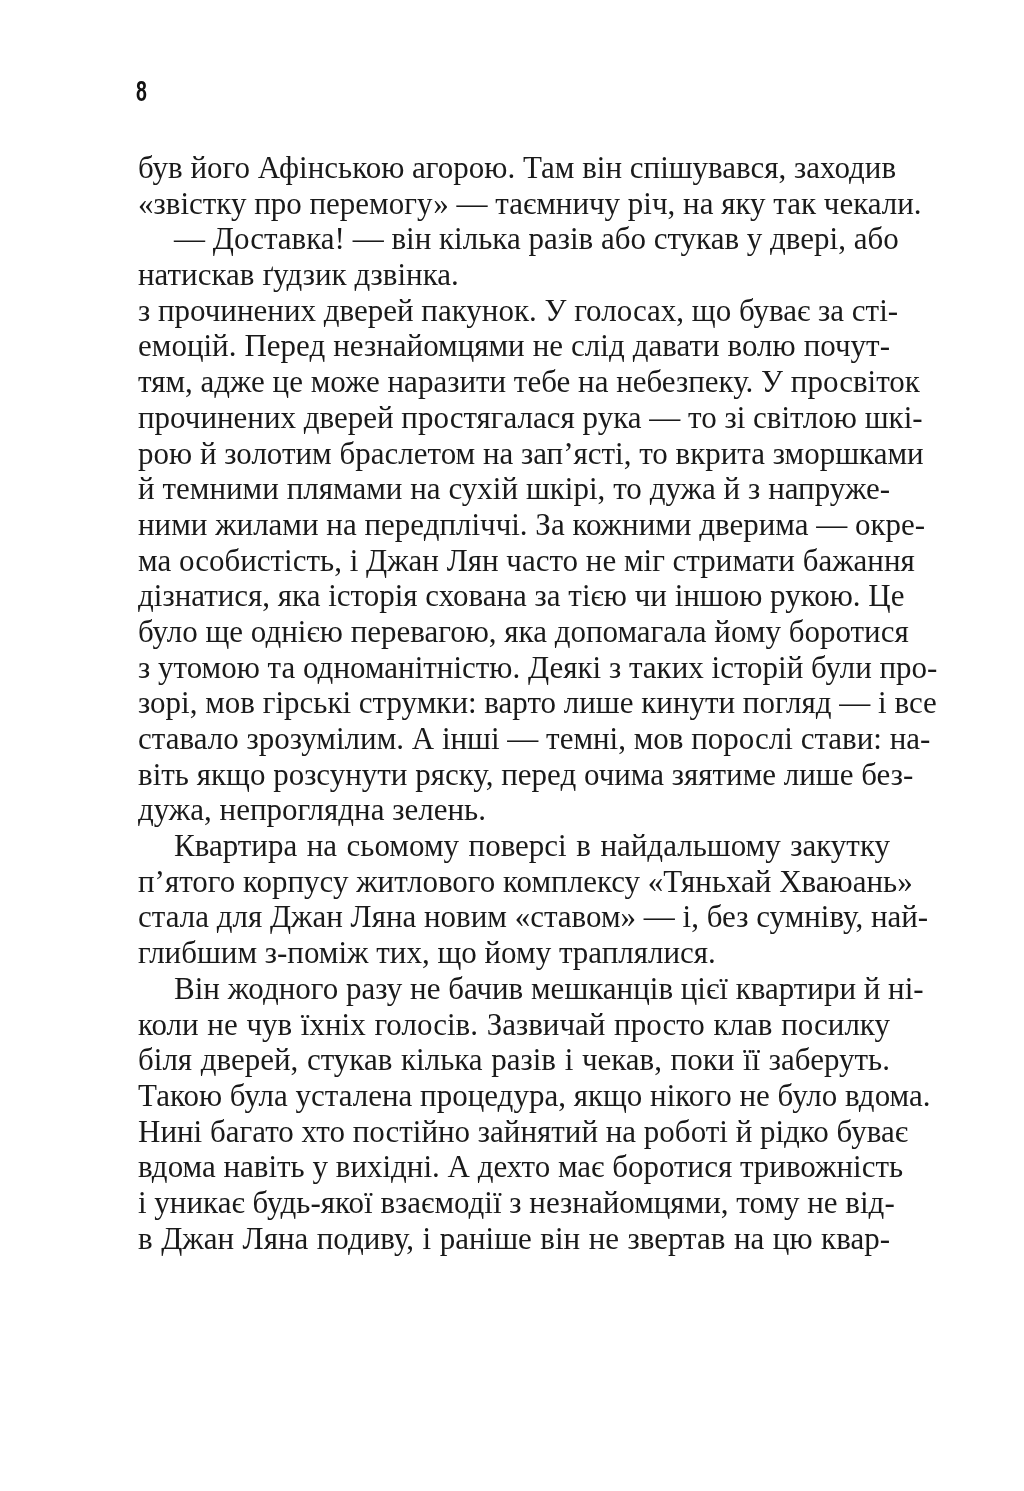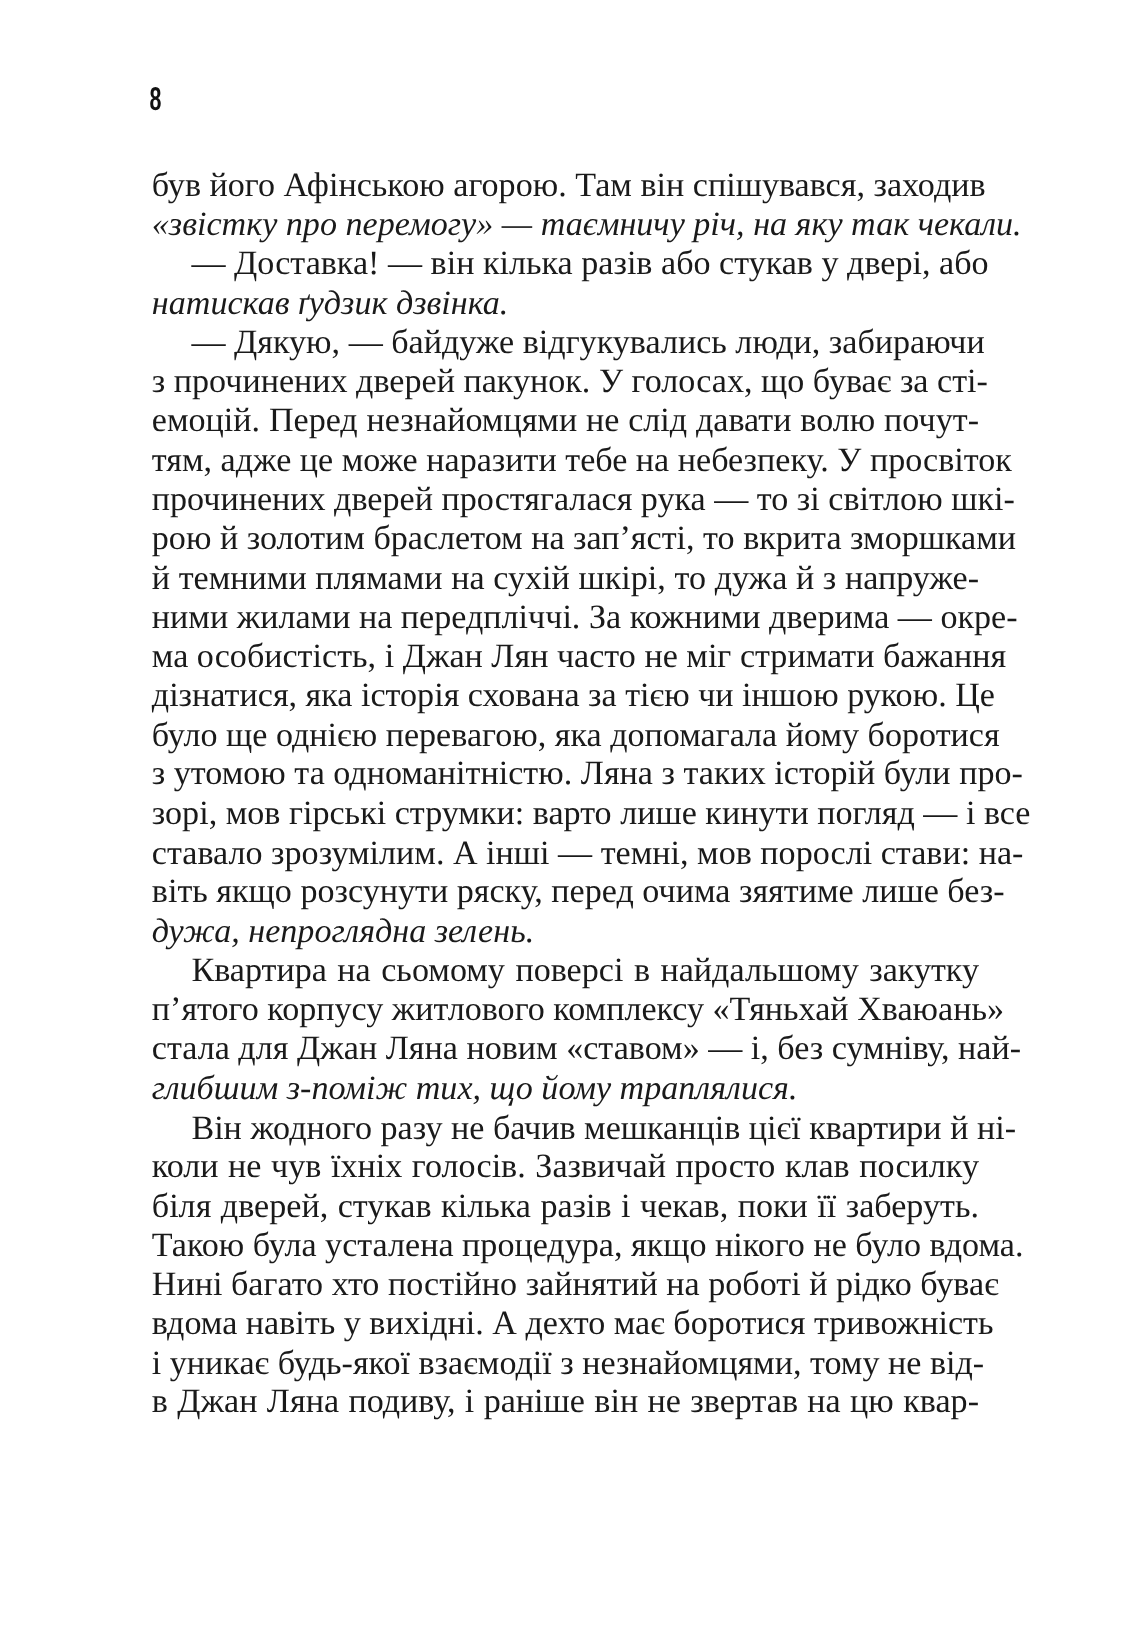--- a/index.html
+++ b/index.html
@@ -12,44 +12,43 @@
   }
   .text-block {
     position: absolute; left: 138px; top: 150px; width: 752px;
     font-family: "Liberation Serif", serif; font-size: 31px; color: #1a1a1a;
   }
   .line {
     display: block; height: 35.7px; line-height: 35.7px;
     white-space: nowrap; text-align: justify; text-align-last: justify;
   }
   .line.indent { padding-left: 36px; }
-  .line.last { text-align-last: left; font-style: italic; }
+  .line.last { text-align-last: left; }
 </style>
 </head>
 <body>
 
 <div class="page-number">8</div>
 
 <div class="text-block" id="text-block">
     <span class="line">був його Афінською агорою. Там він спішувався, заходив</span>
     <span class="line last">«звістку про перемогу» — таємничу річ, на яку так чекали.</span>
     <span class="line indent">— Доставка! — він кілька разів або стукав у двері, або</span>
     <span class="line last">натискав ґудзик дзвінка.</span>
-    <span class="line indent">— Дякую, — байдуже відгукувались люди, забираючи</span>
     <span class="line">з прочинених дверей пакунок. У голосах, що буває за сті-</span>
     <span class="line">емоцій. Перед незнайомцями не слід давати волю почут-</span>
     <span class="line">тям, адже це може наразити тебе на небезпеку. У просвіток</span>
     <span class="line">прочинених дверей простягалася рука — то зі світлою шкі-</span>
     <span class="line">рою й золотим браслетом на зап’ясті, то вкрита зморшками</span>
     <span class="line">й темними плямами на сухій шкірі, то дужа й з напруже-</span>
     <span class="line">ними жилами на передпліччі. За кожними дверима — окре-</span>
     <span class="line">ма особистість, і Джан Лян часто не міг стримати бажання</span>
     <span class="line">дізнатися, яка історія схована за тією чи іншою рукою. Це</span>
     <span class="line">було ще однією перевагою, яка допомагала йому боротися</span>
-    <span class="line">з утомою та одноманітністю. Ляна з таких історій були про-</span>
+    <span class="line">з утомою та одноманітністю. Деякі з таких історій були про-</span>
     <span class="line">зорі, мов гірські струмки: варто лише кинути погляд — і все</span>
     <span class="line">ставало зрозумілим. А інші — темні, мов порослі стави: на-</span>
     <span class="line">віть якщо розсунути ряску, перед очима зяятиме лише без-</span>
     <span class="line last">дужа, непроглядна зелень.</span>
     <span class="line indent">Квартира на сьомому поверсі в найдальшому закутку</span>
     <span class="line">п’ятого корпусу житлового комплексу «Тяньхай Хваюань»</span>
     <span class="line">стала для Джан Ляна новим «ставом» — і, без сумніву, най-</span>
     <span class="line last">глибшим з-поміж тих, що йому траплялися.</span>
     <span class="line indent">Він жодного разу не бачив мешканців цієї квартири й ні-</span>
     <span class="line">коли не чув їхніх голосів. Зазвичай просто клав посилку</span>

